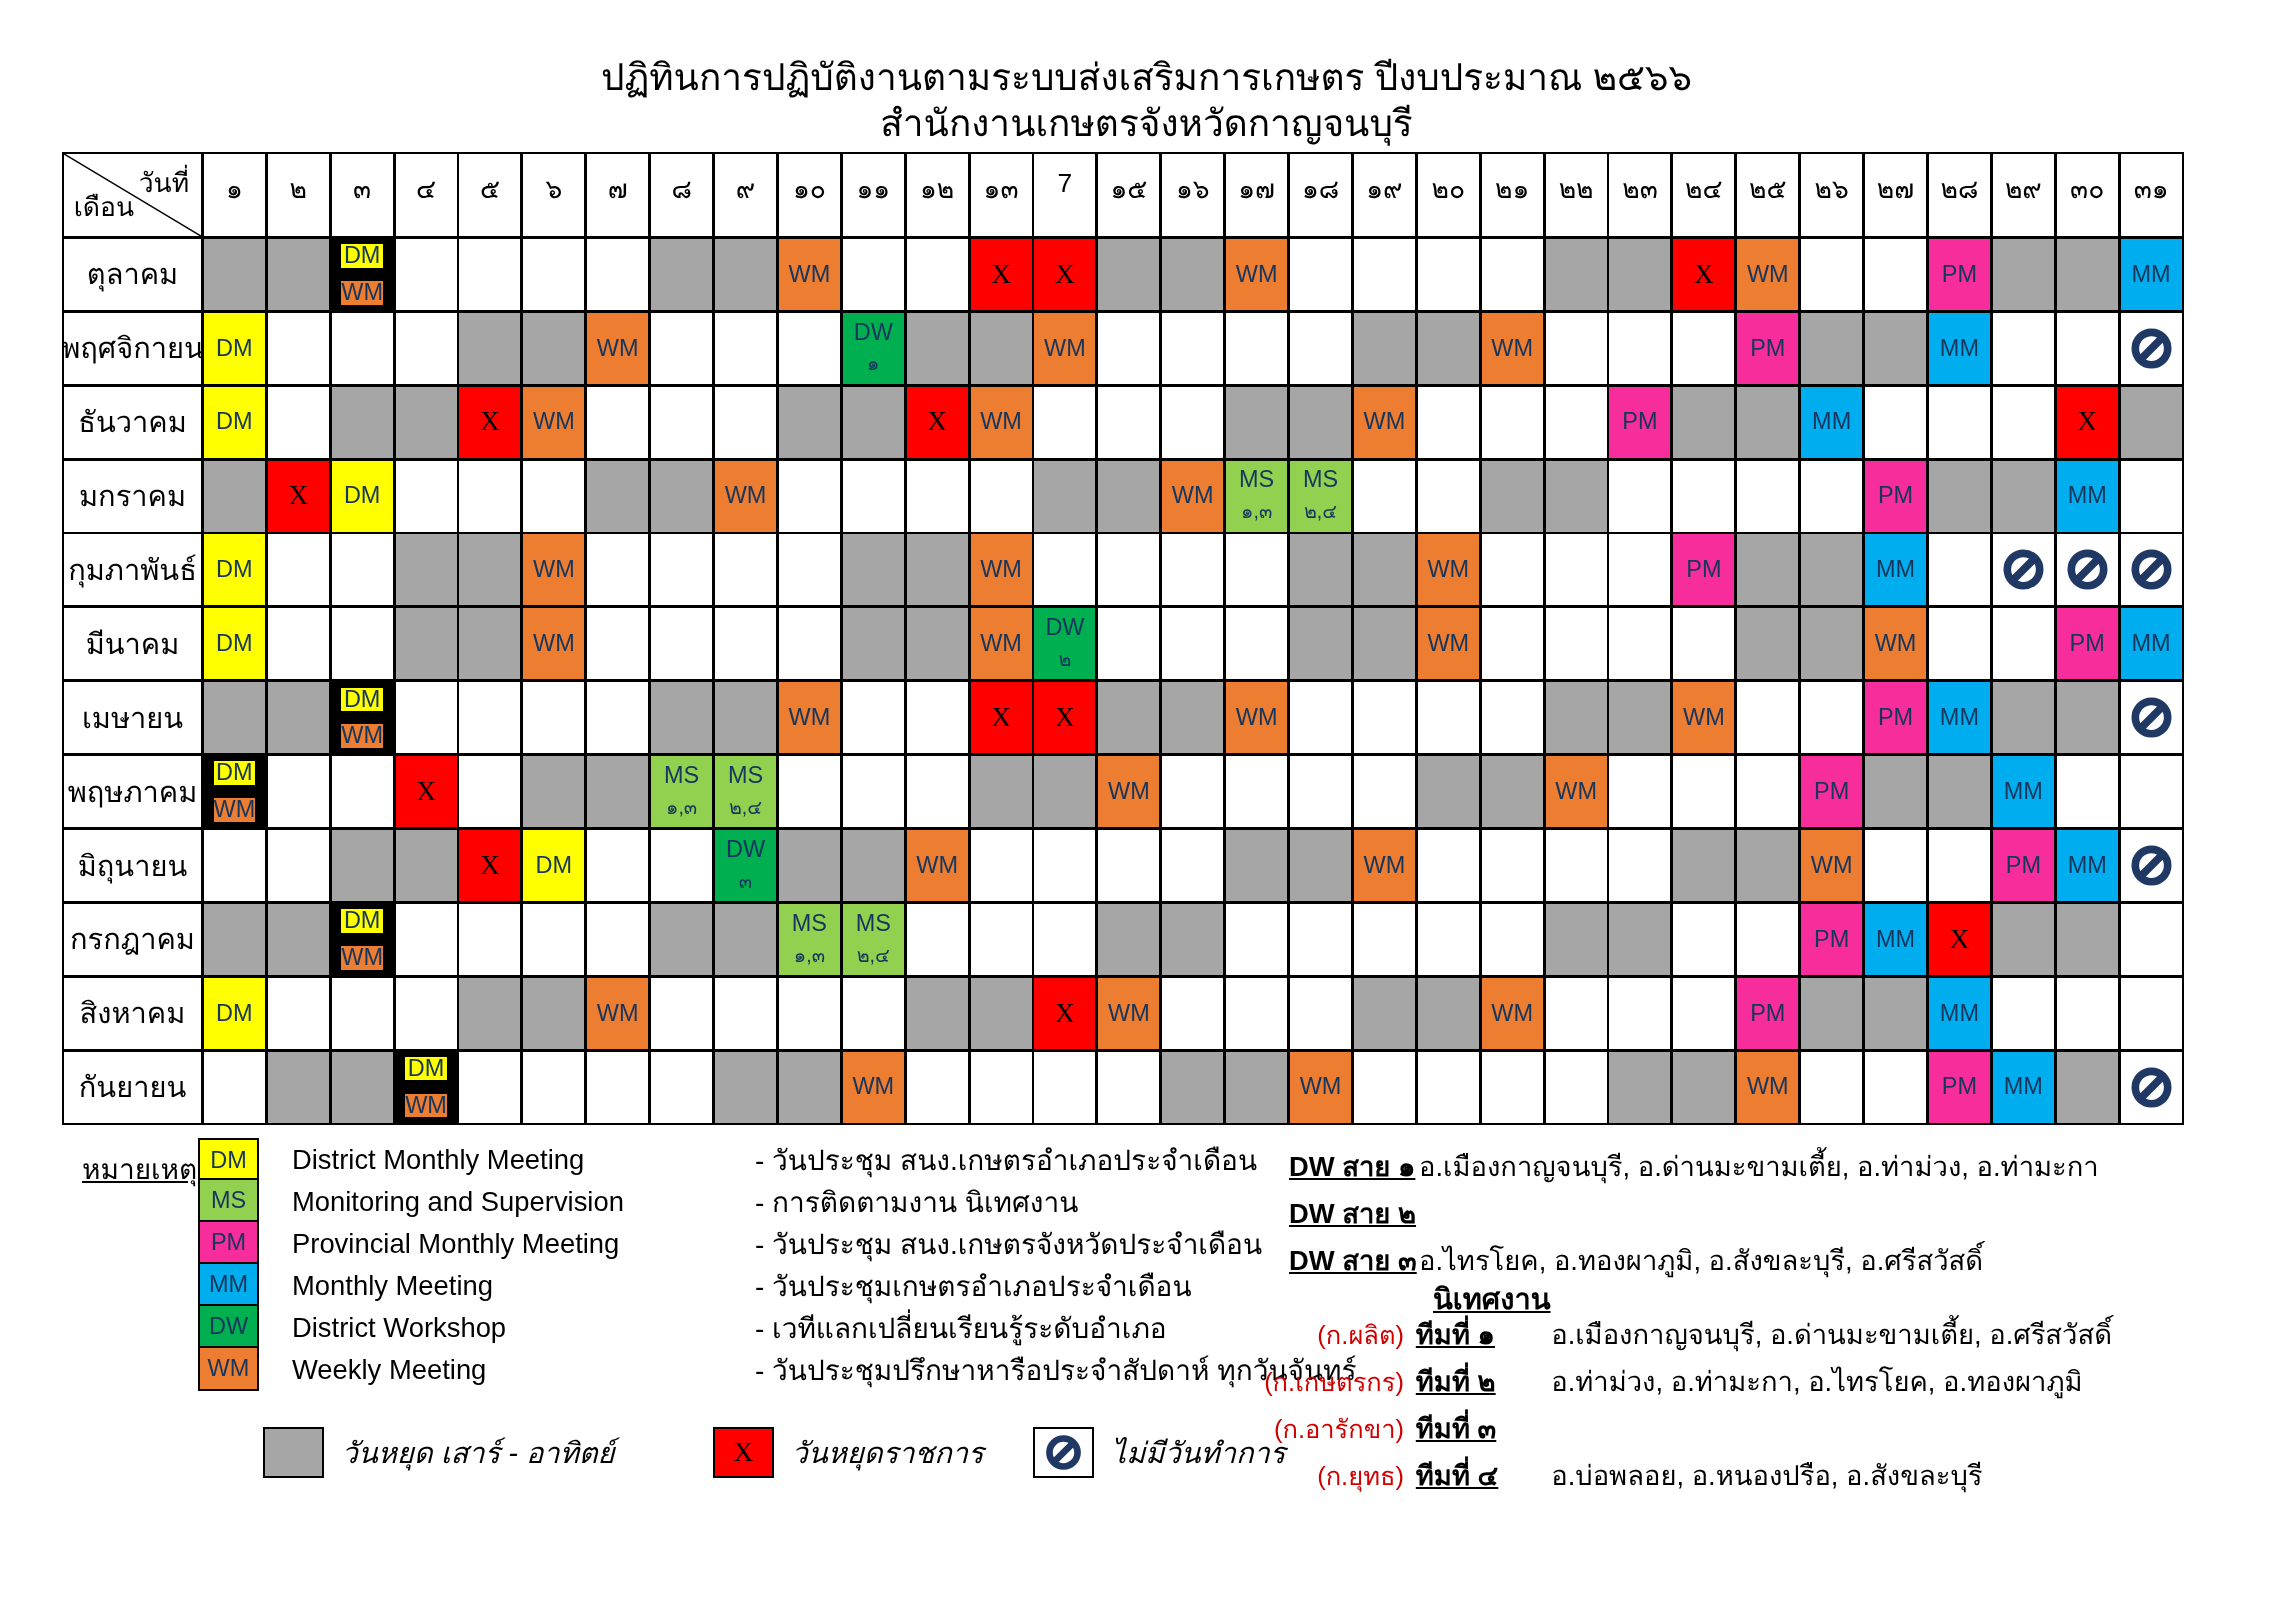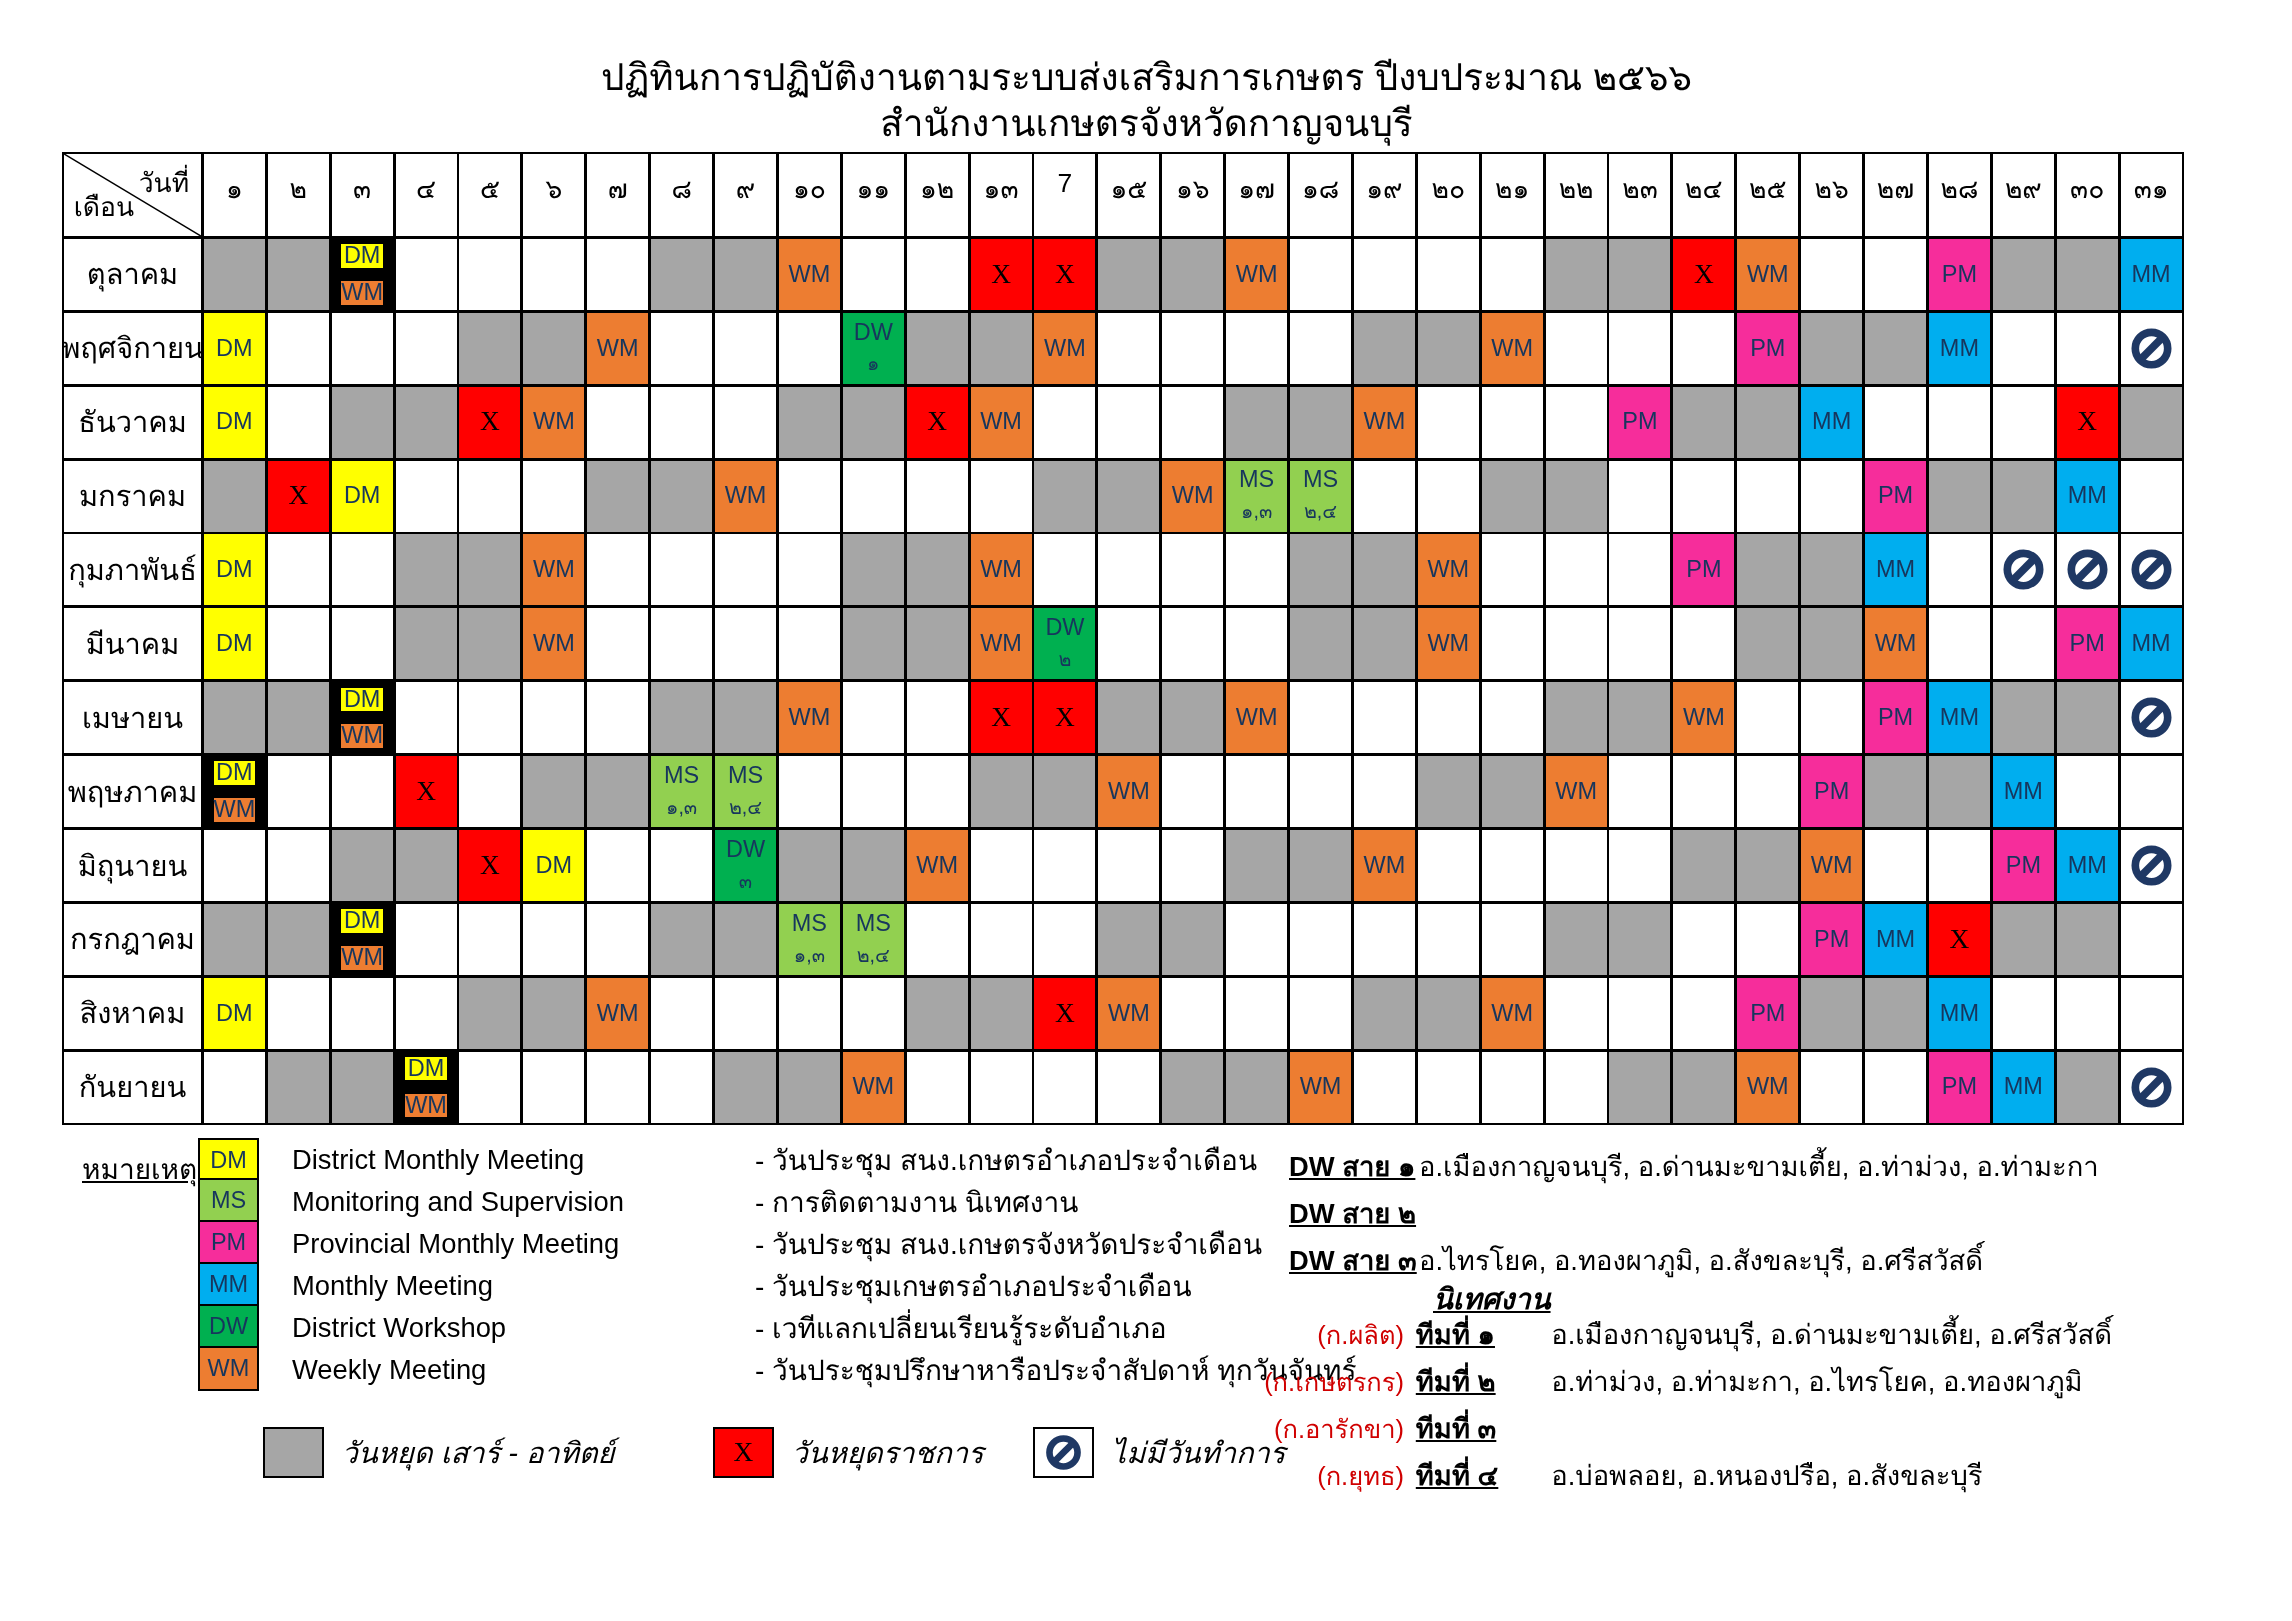--- a/index.html
+++ b/index.html
@@ -40,21 +40,21 @@
   
   .bl-item{position:absolute;top:1427px;display:flex;align-items:center;}
   .bl-box{width:61px;height:51px;border:2.9px solid #000;box-sizing:border-box;
           display:flex;align-items:center;justify-content:center;flex:none;}
   .bl-lbl{margin-left:17.6px;font-size:29px;font-style:italic;white-space:nowrap;}
   
   #dwRoutes{position:absolute;left:1289px;top:1141px;}
   .dw-row{height:47px;display:flex;align-items:flex-end;}
   .dw-lbl{display:inline-block;width:130px;font-size:27.4px;font-weight:bold;text-decoration:underline;flex:none;}
   .dw-districts{font-size:27.4px;white-space:nowrap;}
-  #sup-heading{position:absolute;left:1433px;top:1276px;font-size:29px;font-weight:bold;text-decoration:underline;font-style:italic;}
+  #sup-heading{position:absolute;left:1433px;top:1276px;font-size:29px;font-weight:bold;text-decoration:underline;}
   #teams{position:absolute;left:1233px;top:1311px;}
   .team-row{height:47px;display:flex;align-items:center;}
   .team-group{display:inline-block;width:171px;text-align:right;color:#D00000;font-size:25.5px;flex:none;}
   .team-name{margin-left:11.8px;display:inline-block;width:108px;font-size:27.4px;font-weight:bold;text-decoration:underline;flex:none;}
   .team-districts{margin-left:27.4px;font-size:27.4px;white-space:nowrap;}
 </style>
 </head>
 <body>
 
 <div id="page">

